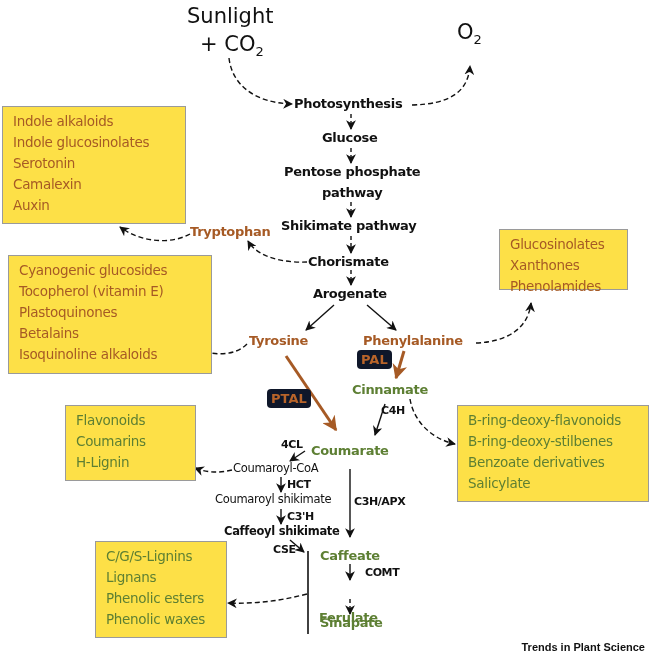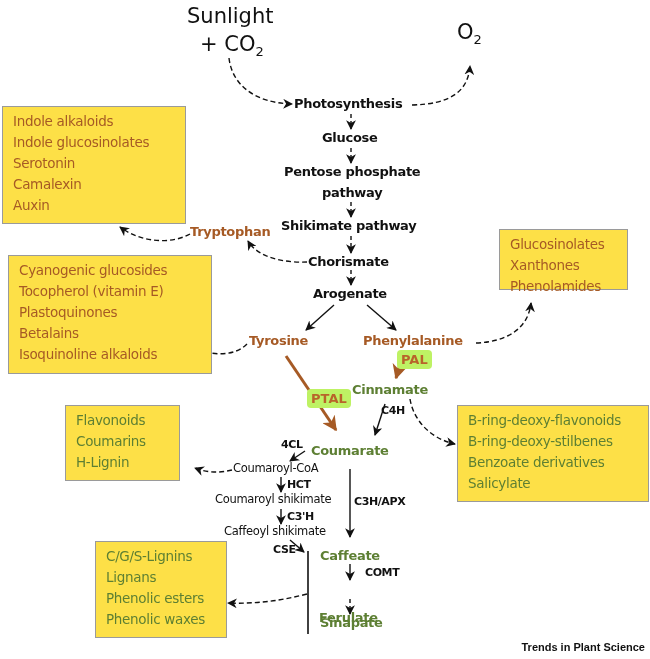--- a/index.html
+++ b/index.html
@@ -10,21 +10,21 @@
   .node.brown { color: #a65a25; }
   .node.green { color: #5d7f33; }
   .minor { font-family: "DejaVu Sans", sans-serif; font-size: 11.5px; color: #111; letter-spacing: -0.3px; }
   .enz { font-family: "DejaVu Sans", sans-serif; font-weight: bold; font-size: 11px; color: #111; letter-spacing: -0.4px; }
   .big { font-family: "DejaVu Sans", sans-serif; font-size: 21px; color: #111; }
   .big sub { font-size: 13px; vertical-align: -5px; }
   .box { position: absolute; background: #fde047; border: 1px solid #9a9a9a; box-sizing: border-box; padding: 4px 10px; }
   .box .item { font-family: "DejaVu Sans", sans-serif; font-size: 13.5px; line-height: 21px; white-space: nowrap; letter-spacing: -0.3px; }
   .box.brown .item { color: #a65a25; }
   .box.green .item { color: #5d7f33; }
-  .badge { position: absolute; background: #bef264; color: #b8642a; font-family: "DejaVu Sans", sans-serif; font-weight: bold; font-size: 13px; border-radius: 4px; padding: 2px 4px; line-height: 15px; margin-left: 40px; }
+  .badge { position: absolute; background: #0f172a; color: #b8642a; font-family: "DejaVu Sans", sans-serif; font-weight: bold; font-size: 13px; border-radius: 4px; padding: 2px 4px; line-height: 15px; }
   .credit { position: absolute; right: 5px; bottom: 6px; font-family: "Liberation Sans", sans-serif; font-weight: bold; font-size: 11px; color: #111; }
 </style>
 </head>
 <body>
 
 <svg id="canvas" viewBox="0 0 650 659" xmlns="http://www.w3.org/2000/svg">
   <defs>
     <marker id="ah" viewBox="0 0 10 10" refX="9" refY="5" markerWidth="7" markerHeight="7" orient="auto-start-reverse">
       <path d="M0,0 L10,5 L0,10 L3,5 z" fill="#111"></path>
     </marker>
@@ -103,21 +103,21 @@
 <div class="badge" style="left:267px; top:389px;">PTAL</div>
 
 <div class="t node green" style="left:352px; top:383px;">Cinnamate</div>
 <div class="t node green" style="left:311px; top:444px;">Coumarate</div>
 <div class="t node green" style="left:320px; top:549px;">Caffeate</div>
 <div class="t node green" style="left:319px; top:599px;margin-top:12px;">Ferulate</div>
 <div class="t node green" style="left:320px; top:616px;">Sinapate</div>
 
 <div class="t minor" style="left:233px; top:463px;">Coumaroyl-CoA</div>
 <div class="t minor" style="left:215px; top:494px;">Coumaroyl shikimate</div>
-<div class="t minor" style="left:224px; top:526px;">Caffeoyl shikimate</div>
+<div class="t minor" style="left:224px; top:526px;font-weight:bold;">Caffeoyl shikimate</div>
 
 <div class="t enz" style="left:381px; top:405px;">C4H</div>
 <div class="t enz" style="left:281px; top:439px;">4CL</div>
 <div class="t enz" style="left:287px; top:479px;">HCT</div>
 <div class="t enz" style="left:287px; top:511px;">C3'H</div>
 <div class="t enz" style="left:273px; top:544px;">CSE</div>
 <div class="t enz" style="left:354px; top:496px;">C3H/APX</div>
 <div class="t enz" style="left:365px; top:567px;">COMT</div>
 
 <div class="box brown" style="left:2px; top:106px; width:184px; height:118px;">
@@ -142,21 +142,21 @@
   <div class="item">Phenolamides</div>
 </div>
 
 <div class="box green" style="left:457px; top:405px; width:192px; height:97px;">
   <div class="item">B-ring-deoxy-flavonoids</div>
   <div class="item">B-ring-deoxy-stilbenes</div>
   <div class="item">Benzoate derivatives</div>
   <div class="item">Salicylate</div>
 </div>
 
-<div class="box green" style="left:65px; top:405px; width:115px; height:76px;">
+<div class="box green" style="left:65px; top:405px; width:131px; height:76px;">
   <div class="item">Flavonoids</div>
   <div class="item">Coumarins</div>
   <div class="item">H-Lignin</div>
 </div>
 
 <div class="box green" style="left:95px; top:541px; width:132px; height:97px;">
   <div class="item">C/G/S-Lignins</div>
   <div class="item">Lignans</div>
   <div class="item">Phenolic esters</div>
   <div class="item">Phenolic waxes</div>

